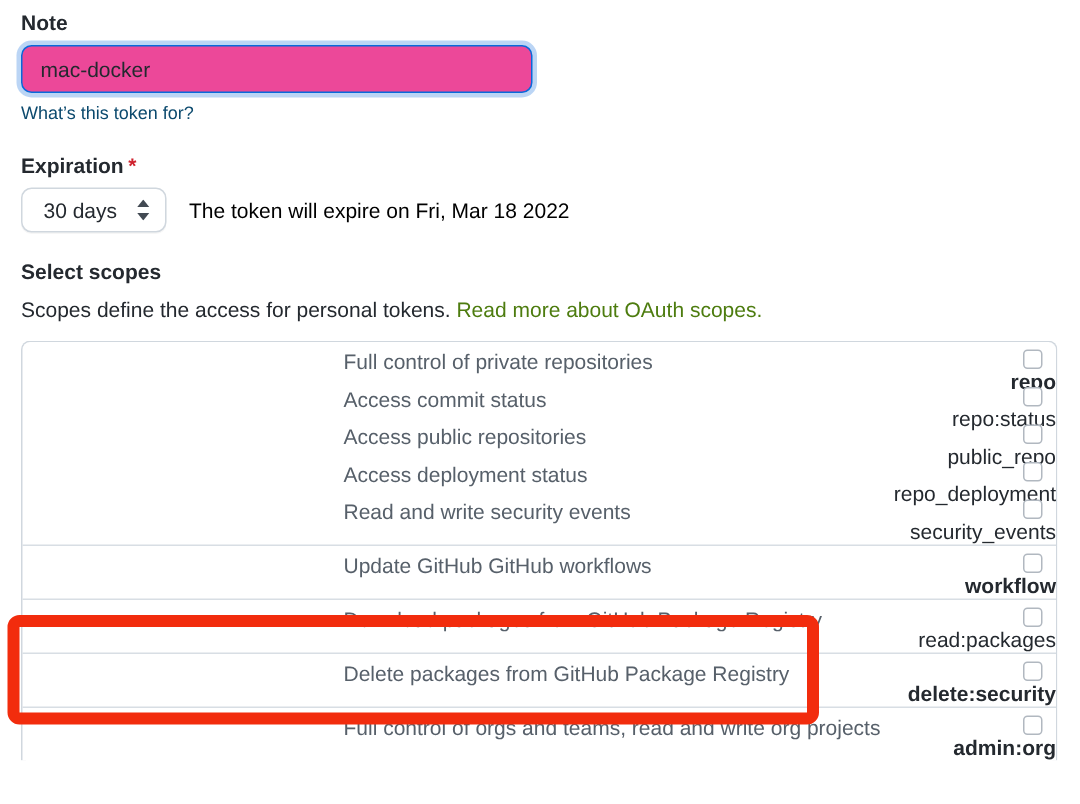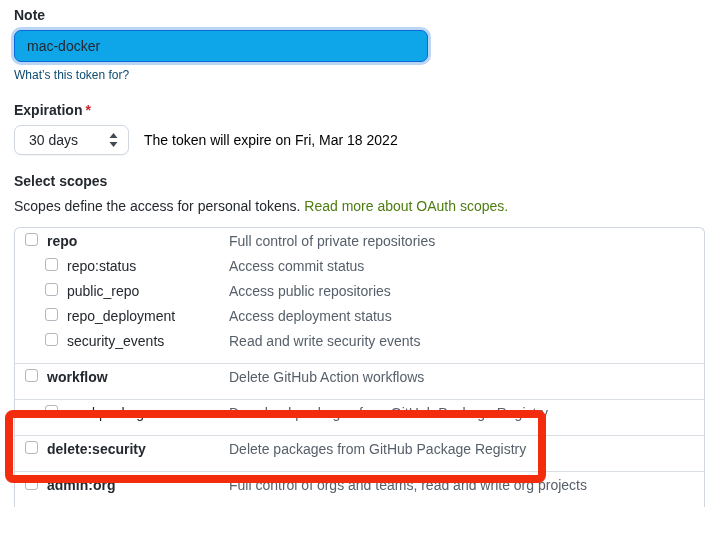--- a/index.html
+++ b/index.html
@@ -15,46 +15,46 @@
   .field-label {
     font-weight: bold;
     font-size: 14px;
     line-height: 14px;
     margin-bottom: 8px;
   }
   .required { color: #cf222e; margin-left: 3px; }
 
   .note-input {
     display: block;
-    width: 414px;
+    width: 341px;
     height: 32px;
     padding: 0 12px;
     font-family: inherit;
     font-size: 14px;
     color: #24292f;
-    background: #0ea5e9;
+    background: #ec4899;
     border: 1.5px solid #0969da;
     border-radius: 7px;
     outline: none;
     box-shadow: 0 0 0 3px rgba(9,105,218,0.28);
   }
   .helper-text {
     margin-top: 7px;
     font-size: 12px;
     line-height: 12px;
     color: #0c4a6e;
   }
 
   .expiration-block { margin-top: 22px; }
   .expiration-row { margin-top: 7px; display: flex; align-items: center; }
   .select-control {
     display: inline-flex;
     align-items: center;
     justify-content: space-between;
-    width: 115px;
+    width: 97px;
     height: 30px;
     padding: 0 10px 0 14px;
     background: #ffffff;
     border: 1px solid #d0d7de;
     border-radius: 7px;
     box-shadow: 0 1px 0 rgba(27,31,36,0.04);
     cursor: pointer;
     font-size: 14px;
     color: #24292f;
   }
@@ -71,24 +71,25 @@
     border: 1px solid #d0d7de;
     border-bottom: none;
     border-radius: 6px 6px 0 0;
     background: #ffffff;
   }
   .scope-group { padding: 5px 0; border-top: 1px solid #d8dee4; }
   .scope-group:first-child { border-top: none; }
   .scope-row {
     position: relative;
     display: flex;
-    align-items: flex-start;
+    align-items: flex-end;
     height: 25px;
     padding-left: 10px;
     font-size: 14px;
+    flex-direction: column;
   }
   .scope-row.indent { padding-left: 30px; }
   .scope-row.bold .scope-name { font-weight: bold; }
   .checkbox {
     width: 13px;
     height: 13px;
     border: 1px solid #b1b8c0;
     border-radius: 3px;
     background: #ffffff;
     margin-right: 9px;
@@ -179,21 +180,21 @@
   <div class="scope-row indent">
     <span class="checkbox"></span>
     <span class="scope-name">security_events</span>
     <span class="scope-desc">Read and write security events</span>
   </div>
 </div>
       <div class="scope-group">
   <div class="scope-row bold">
     <span class="checkbox"></span>
     <span class="scope-name">workflow</span>
-    <span class="scope-desc">Delete GitHub Action workflows</span>
+    <span class="scope-desc">Update GitHub GitHub workflows</span>
   </div>
 </div>
       <div class="scope-group">
 
   <div class="scope-row indent">
     <span class="checkbox"></span>
     <span class="scope-name">read:packages</span>
     <span class="scope-desc">Download packages from GitHub Package Registry</span>
   </div>
 </div>

